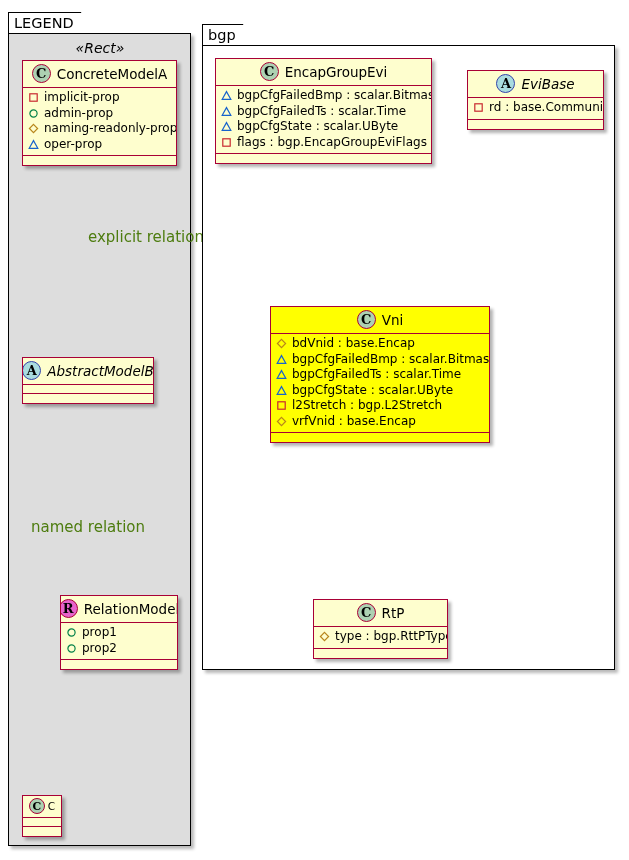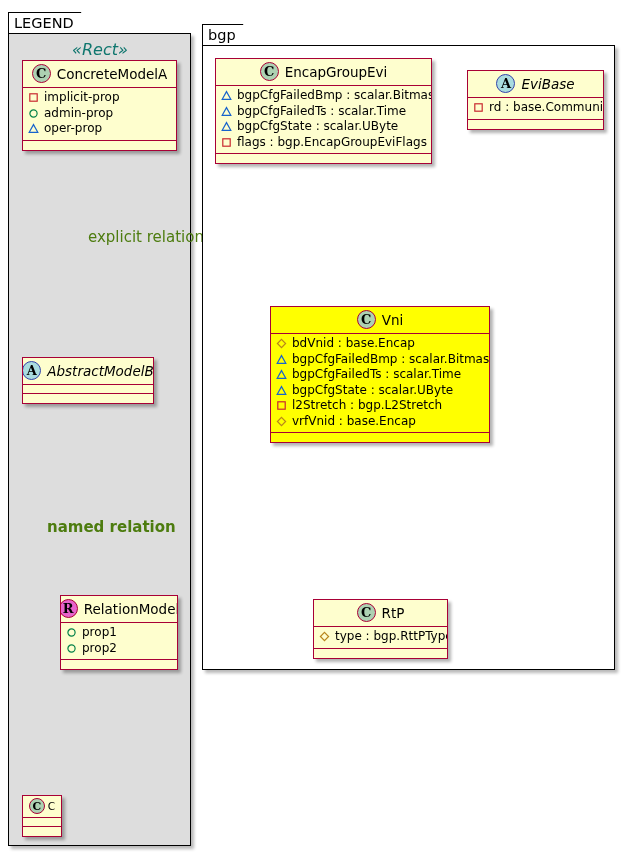--- a/index.html
+++ b/index.html
@@ -57,22 +57,22 @@
   }
   .pkg-bgp .pkg-body {
     background: #ffffff;
     box-shadow: 3px 3px 3px rgba(0,0,0,0.28);
   }
 
   
   .stereotype {
     position: absolute;
     font-style: italic;
-    font-size: 16px;
-    color: #0f766e;
+    font-size: 14px;
+    color: #000000;
     text-align: center;
     white-space: nowrap;
   }
 
   
   .cls {
     position: absolute;
     box-sizing: border-box;
     border: 1.3px solid #A80036;
     background: #FEFECE;
@@ -213,40 +213,46 @@
         <span class="attr-text">implicit-prop</span>
       </div>
       <div class="attr">
         <span class="gly"><svg width="11" height="11" viewBox="0 0 11 11">
               <circle cx="5.5" cy="5.5" r="3.6" fill="none" stroke="#038048" stroke-width="1.2"></circle>
             </svg></span>
         <span class="attr-text">admin-prop</span>
       </div>
       <div class="attr">
         <span class="gly"><svg width="11" height="11" viewBox="0 0 11 11">
+              <polygon points="5.5,1.4 9.6,5.5 5.5,9.6 1.4,5.5" fill="none" stroke="#B8861B" stroke-width="1.2"></polygon>
+            </svg></span>
+        <span class="attr-text">naming-readonly-prop</span>
+      </div>
+      <div class="attr">
+        <span class="gly"><svg width="11" height="11" viewBox="0 0 11 11">
               <polygon points="5.5,1.6 9.8,9.3 1.2,9.3" fill="none" stroke="#1763CC" stroke-width="1.2"></polygon>
             </svg></span>
         <span class="attr-text">oper-prop</span>
       </div>
     </div>
     <div class="cls-methods"></div>
   </div>
 
   <div class="edge-label" style="left:88px; top:228px;">explicit relation</div>
 
   <div class="cls" style="left:22px; top:357px; width:132px;">
     <div class="cls-header">
       <span class="badge badge-A">A</span>
       <span class="cls-name abstract">AbstractModelB</span>
     </div>
     <div class="cls-attrs empty"></div>
     <div class="cls-methods"></div>
   </div>
 
-  <div class="edge-label" style="left:47px; top:518px;font-weight:bold;">named relation</div>
+  <div class="edge-label" style="left:31px; top:518px;">named relation</div>
 
   <div class="cls" style="left:60px; top:595px; width:118px;">
     <div class="cls-header">
       <span class="badge badge-R">R</span>
       <span class="cls-name">RelationModel</span>
     </div>
     <div class="cls-attrs">
       <div class="attr">
         <span class="gly"><svg width="11" height="11" viewBox="0 0 11 11">
               <circle cx="5.5" cy="5.5" r="3.6" fill="none" stroke="#038048" stroke-width="1.2"></circle>

